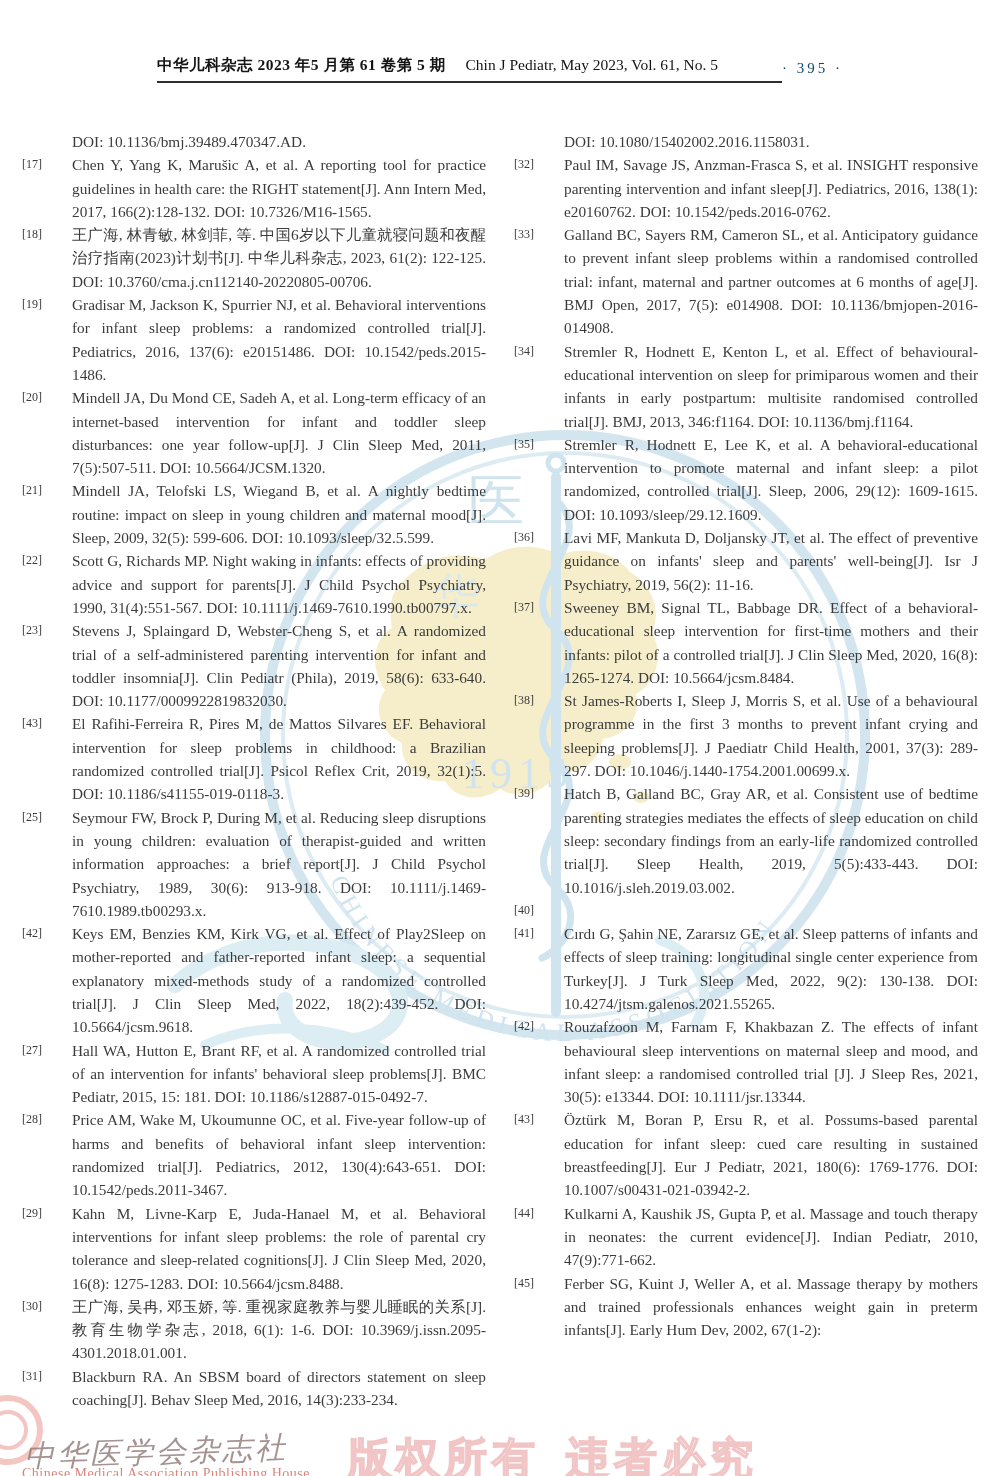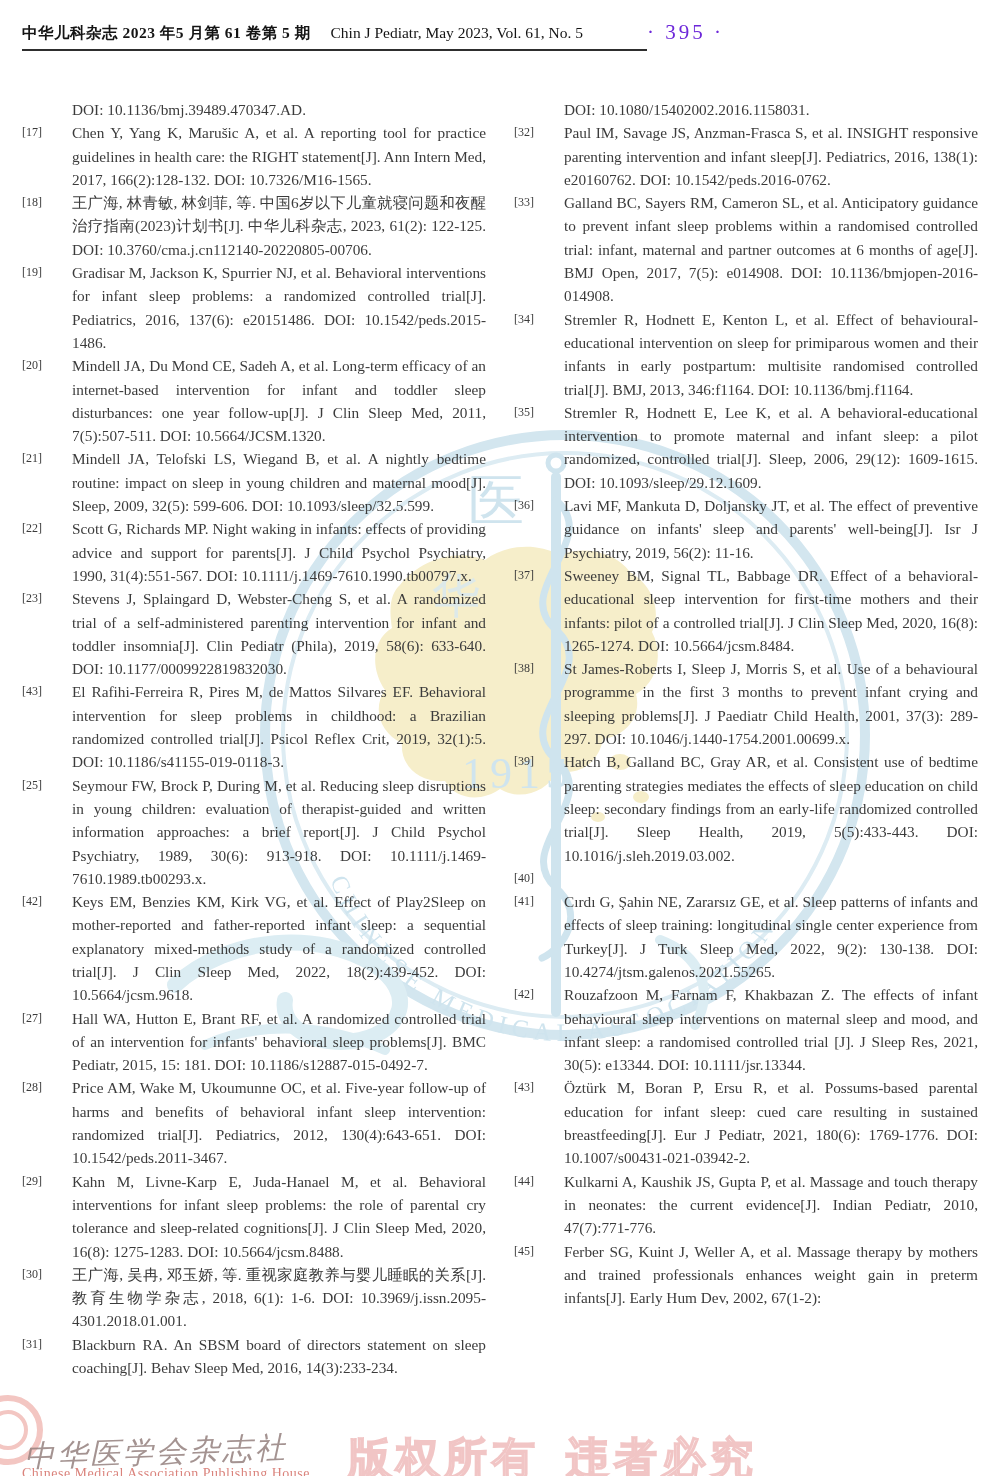--- a/index.html
+++ b/index.html
@@ -2,28 +2,28 @@
 <html><head>
 <meta charset="utf-8">
 <style>
   html,body{margin:0;padding:0;background:#ffffff;}
   .page{
     position:relative;width:1000px;height:1476px;overflow:hidden;background:#fff;
     font-family:"Liberation Serif","DejaVu Serif",serif;color:#3b3b3b;
   }
   .wm{position:absolute;inset:0;z-index:0;pointer-events:none;}
   .content{position:relative;z-index:1;padding:20px 22px 0 22px;}
-  .hdr{display:flex;justify-content:flex-start;align-items:flex-end;}
+  .hdr{display:flex;justify-content:center;align-items:flex-end;}
   .hdr-left{
     border-bottom:2px solid #2e2e2e;padding:0 64px 5px 0;
     font-size:15.5px;color:#141414;white-space:nowrap;
   }
   .hdr-cn{font-weight:bold;letter-spacing:.5px;}
   .hdr-en{margin-left:16px;}
-  .hdr-page{font-size:21px;color:#6d28d9;letter-spacing:3px;padding-bottom:6px;}
+  .hdr-page{font-size:15px;color:#0c4a6e;letter-spacing:3px;padding-bottom:6px;margin-top:40px;}
   .cols{display:flex;gap:28px;margin-top:47px;}
   .col{flex:1;min-width:0;}
   .ref{display:flex;align-items:flex-start;}
   .ref-num{flex:0 0 50px;font-size:12px;line-height:23.3px;}
   .ref-text{flex:1;font-size:15.3px;line-height:23.3px;text-align:justify;}
   .wm-cn-pub{
     position:absolute;left:24px;top:1432px;z-index:2;
     font-size:30px;color:rgba(148,128,126,.85);letter-spacing:3px;
     transform:rotate(-2deg);font-style:italic;white-space:nowrap;
   }
@@ -243,21 +243,21 @@
             <span class="ref-text">Rouzafzoon M, Farnam F, Khakbazan Z. The effects of infant behavioural sleep interventions on maternal sleep and mood, and infant sleep: a randomised controlled trial [J]. J Sleep Res, 2021, 30(5): e13344. DOI: 10.1111/jsr.13344.</span>
           </div>
 
           <div class="ref">
             <span class="ref-num">[43]</span>
             <span class="ref-text">Öztürk M, Boran P, Ersu R, et al. Possums-based parental education for infant sleep: cued care resulting in sustained breastfeeding[J]. Eur J Pediatr, 2021, 180(6): 1769-1776. DOI: 10.1007/s00431-021-03942-2.</span>
           </div>
 
           <div class="ref">
             <span class="ref-num">[44]</span>
-            <span class="ref-text">Kulkarni A, Kaushik JS, Gupta P, et al. Massage and touch therapy in neonates: the current evidence[J]. Indian Pediatr, 2010, 47(7):771-776.</span>
+            <span class="ref-text">Kulkarni A, Kaushik JS, Gupta P, et al. Massage and touch therapy in neonates: the current evidence[J]. Indian Pediatr, 2010, 47(9):771-662.</span>
           </div>
 
           <div class="ref">
             <span class="ref-num">[45]</span>
             <span class="ref-text">Ferber SG, Kuint J, Weller A, et al. Massage therapy by mothers and trained professionals enhances weight gain in preterm infants[J]. Early Hum Dev, 2002, 67(1-2):</span>
           </div>
         </div>
     </div>
   </div>
 </div>

